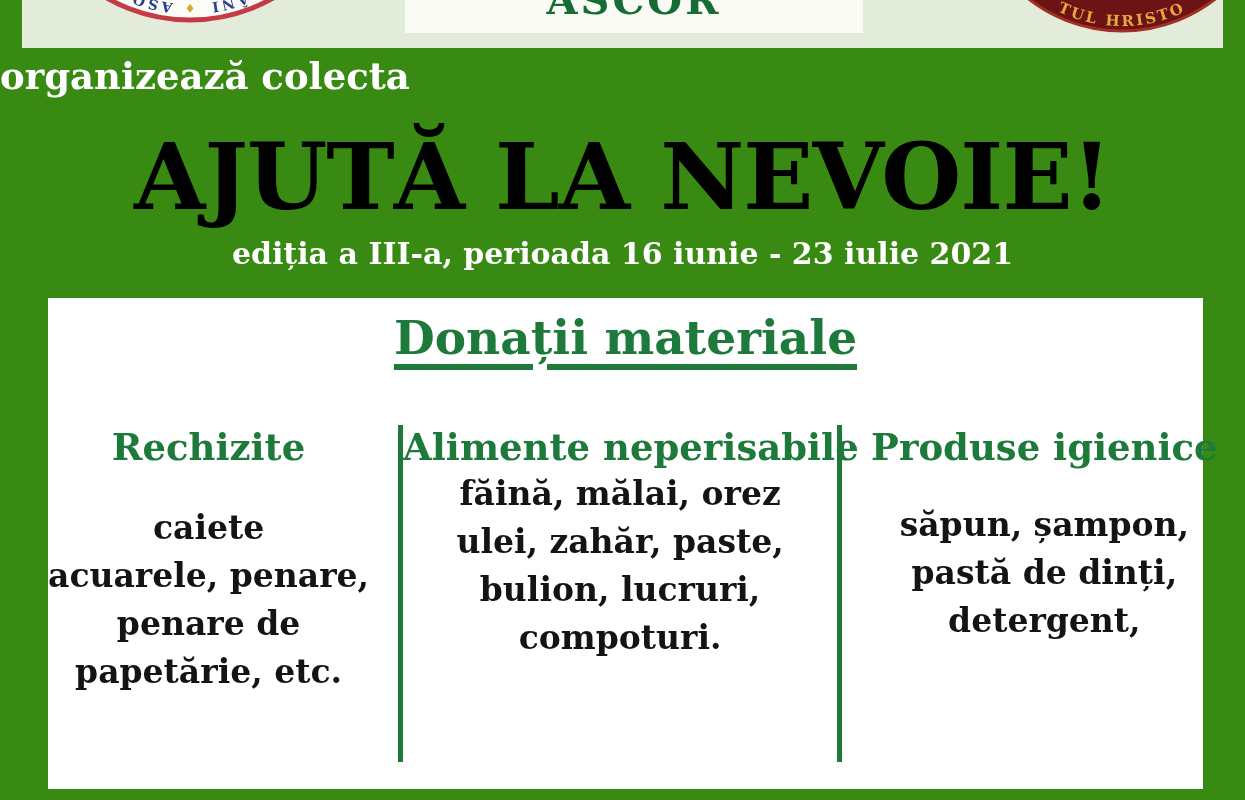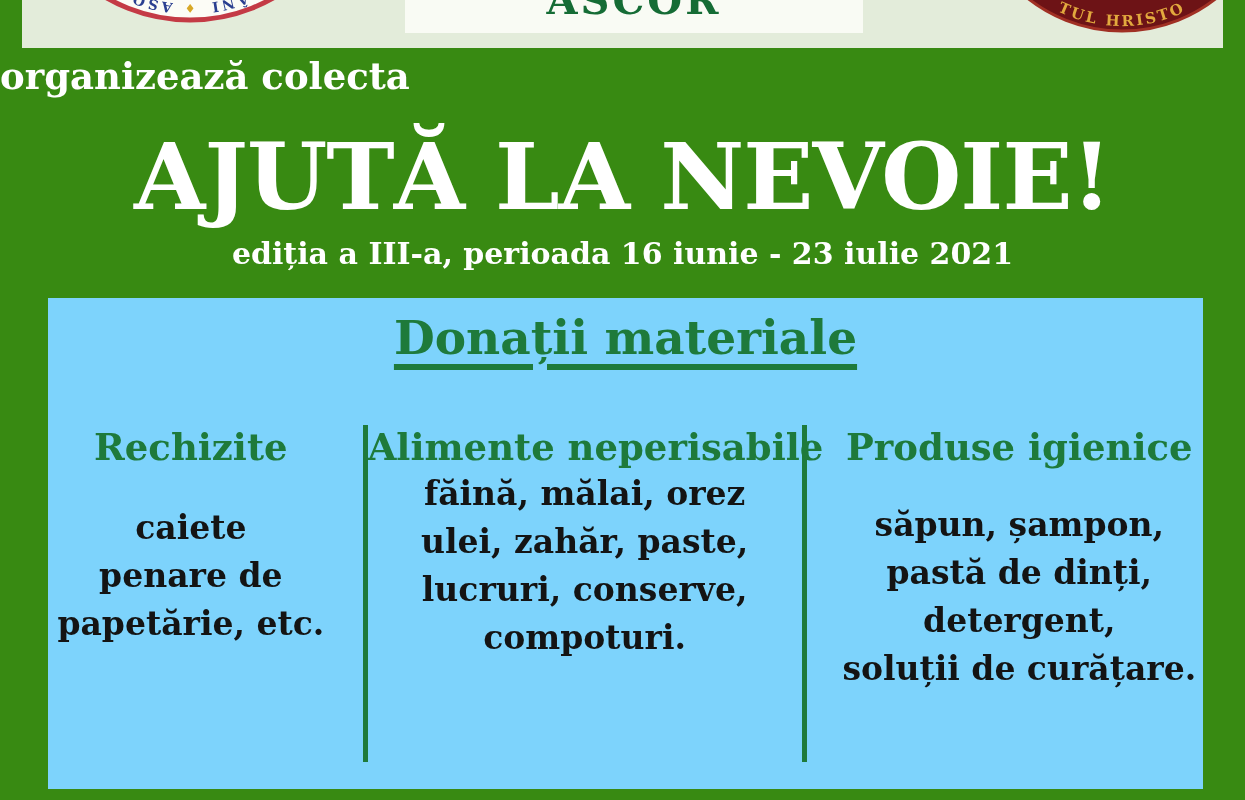--- a/index.html
+++ b/index.html
@@ -26,32 +26,32 @@
     color:#156c35;letter-spacing:3px;
   }
 
   
   .organizes-line{
     position:absolute;top:54px;left:0;width:100%;text-align:left;
     color:#ffffff;font-size:37px;line-height:44px;font-weight:bold;
   }
   .main-title{
     position:absolute;top:122px;left:0;width:100%;margin:0;text-align:center;
-    color:#ffffff;font-size:92px;line-height:110px;font-weight:bold;letter-spacing:-1px;
+    color:#000000;font-size:92px;line-height:110px;font-weight:bold;letter-spacing:-1px;
     white-space:nowrap;
   }
   .edition-line{
     position:absolute;top:230px;left:0;width:100%;text-align:center;
     color:#ffffff;font-size:30px;line-height:48px;font-weight:bold;
   }
 
   
   .panel{
     position:absolute;left:48px;top:298px;width:1155px;height:491px;
-    background:#7dd3fc;
+    background:#ffffff;
   }
   .panel-heading{
     margin:12px 0 0 0;text-align:center;
     color:#1e7a3b;font-size:47px;line-height:56px;font-weight:bold;
     text-decoration:underline;text-decoration-thickness:6px;text-underline-offset:10px;
   }
   .columns{
     position:absolute;left:0;top:127px;width:1155px;height:337px;
     display:flex;
     gap:29px;
@@ -119,41 +119,41 @@
 
   <div class="panel">
     <h2 class="panel-heading">Donații materiale</h2>
 
     <div class="columns">
 
       <div class="col col-1">
         <h3 class="col-header">Rechizite</h3>
         <div class="lines">
           <span class="line">caiete</span>
+          <span class="line">acuarele, penare,</span>
           <span class="line">penare de</span>
           <span class="line">papetărie, etc.</span>
         </div>
       </div>
 
       <div class="col col-2">
         <h3 class="col-header">Alimente neperisabile</h3>
         <div class="lines">
           <span class="line">făină, mălai, orez</span>
           <span class="line">ulei, zahăr, paste,</span>
-          <span class="line">lucruri, conserve,</span>
+          <span class="line">bulion, lucruri,</span>
           <span class="line">compoturi.</span>
         </div>
       </div>
 
       <div class="col col-3">
         <h3 class="col-header">Produse igienice</h3>
         <div class="lines">
           <span class="line">săpun, șampon,</span>
           <span class="line">pastă de dinți,</span>
           <span class="line">detergent,</span>
-          <span class="line">soluții de curățare.</span>
         </div>
       </div>
 
     </div>
   </div>
 
 </div>
 
 </body></html>

